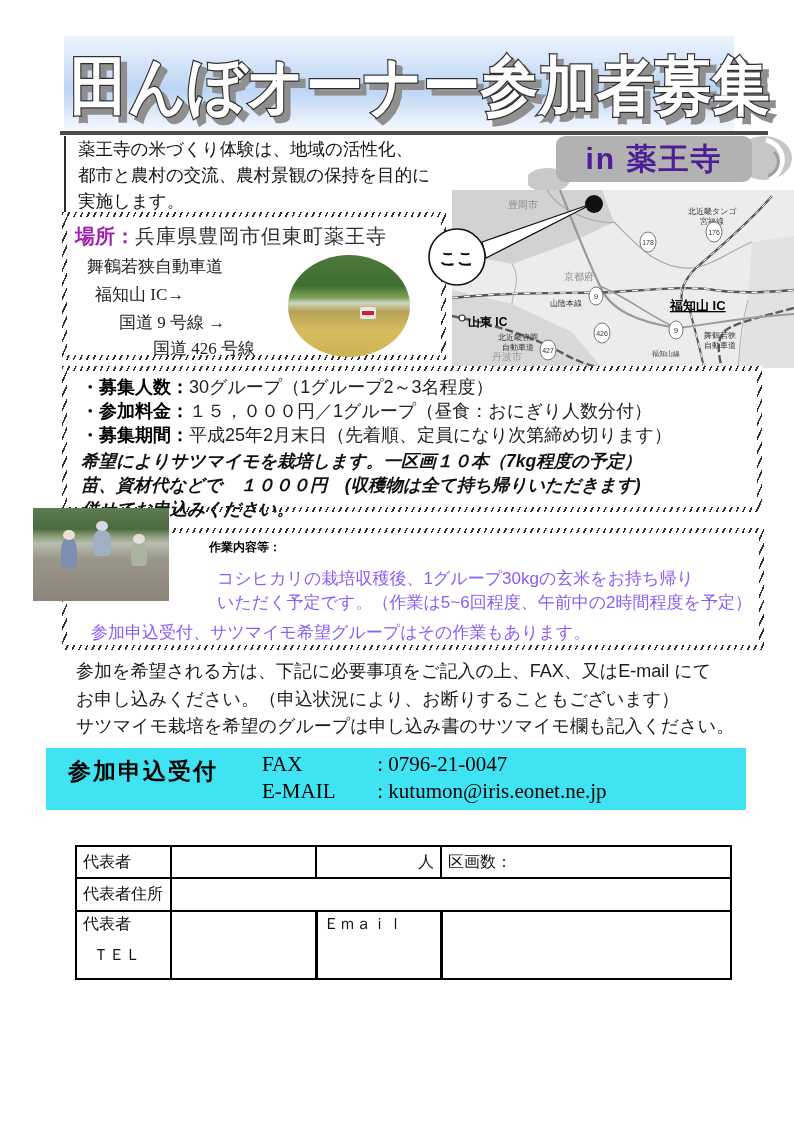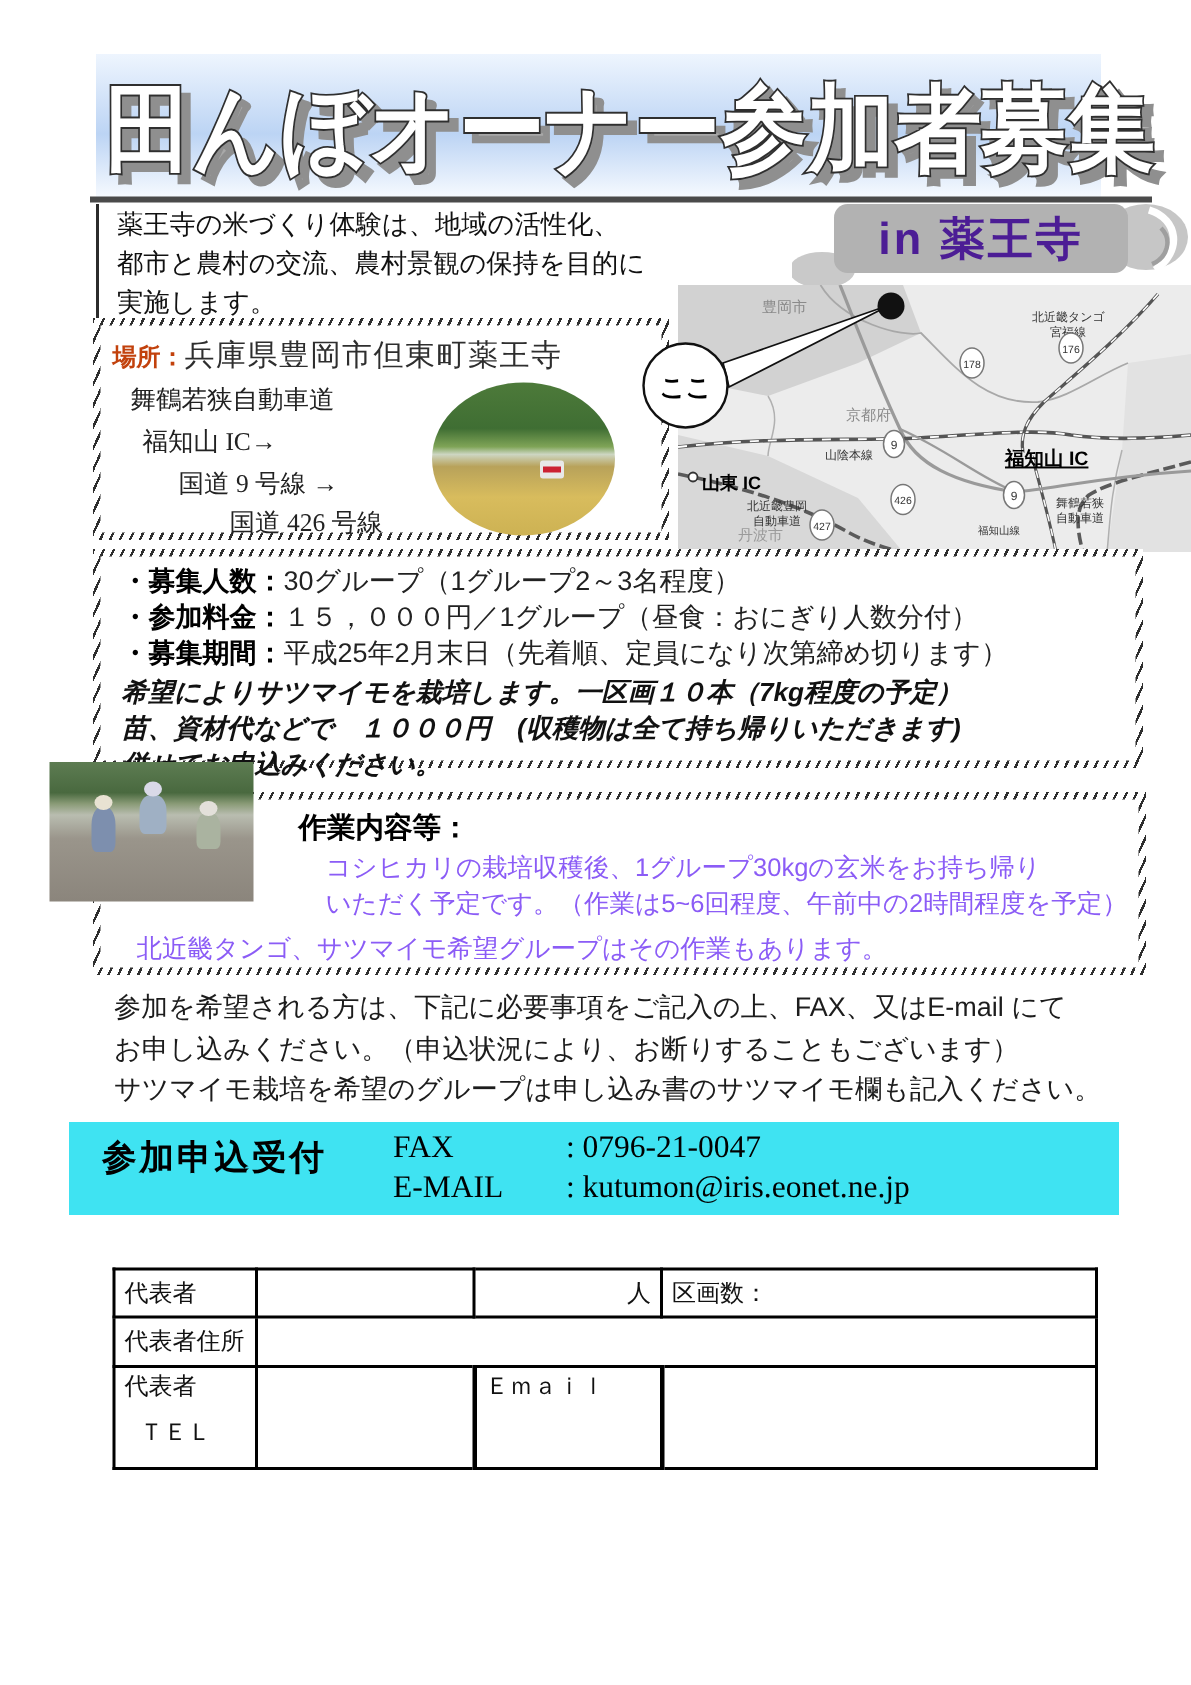--- a/index.html
+++ b/index.html
@@ -23,21 +23,21 @@
   .intro{left:64px;top:136px;width:386px;border-left:2px solid #2b2b2b;padding-left:12px;}
   .intro div{font-size:17.5px;line-height:26px;color:#111;}
 
   
   .hatch{background:
     repeating-linear-gradient(115deg,#2e2e2e 0 1.6px,#ffffff 1.6px 6px);}
   .hatch .inner{position:absolute;inset:5px;background:#fff;}
 
   .place-box{left:62px;top:212px;width:384px;height:148px;}
   .place-line1{position:absolute;left:8px;top:6px;white-space:nowrap;}
-  .place-label{font-size:16px;font-weight:bold;color:#c2410c;margin-top:30px;}
+  .place-label{font-size:20px;font-weight:bold;color:#a21caf;margin-top:30px;}
   .place-addr{font-size:20px;font-family:"Liberation Serif",serif;color:#2e2e2e;letter-spacing:1px;}
   .route{position:absolute;font-family:"Liberation Serif",serif;font-size:17px;color:#222;white-space:nowrap;}
 
   .photo-oval{left:288px;top:255px;width:122px;height:102px;border-radius:50%;overflow:hidden;
     background:linear-gradient(to bottom,#4d7a3a 0%,#3f6e33 30%,#7fa457 42%,#cdd6c2 47%,#b8a25a 55%,#d8bc5d 75%,#cdb253 100%);}
   .photo-oval .combine{position:absolute;left:72px;top:52px;width:16px;height:12px;background:#e8e8e8;border-radius:2px;}
   .photo-oval .combine:after{content:"";position:absolute;left:2px;top:4px;width:12px;height:4px;background:#c23;}
 
   
   .map-svg{left:452px;top:190px;width:342px;height:178px;}
@@ -45,21 +45,21 @@
 
   
   .recruit-box{left:62px;top:366px;width:700px;height:146px;}
   .r-item{position:absolute;left:14px;white-space:nowrap;font-size:18px;}
   .r-item b{font-weight:bold;color:#000;}
   .r-item span{color:#222;}
   .r-note{position:absolute;left:14px;white-space:nowrap;font-size:17.5px;font-weight:bold;font-style:italic;color:#111;}
 
   
   .work-box{left:62px;top:528px;width:702px;height:122px;}
-  .w-head{position:absolute;left:132px;top:6px;font-size:19px;font-weight:bold;color:#000;}
+  .w-head{position:absolute;left:142px;top:6px;font-size:12px;font-weight:bold;color:#000;}
   .w-line{position:absolute;white-space:nowrap;font-size:17px;color:#8b5cf6;}
   .photo-sq{left:33px;top:508px;width:136px;height:93px;overflow:hidden;
     background:linear-gradient(to bottom,#5d7c52 0%,#49693f 22%,#8a9b77 30%,#b9bdb0 38%,#9a958b 55%,#8b857c 100%);}
   .photo-sq i{position:absolute;border-radius:40% 40% 20% 20%;}
   .fig1{left:28px;top:30px;width:16px;height:30px;background:#7d8fae;}
   .fig2{left:60px;top:22px;width:18px;height:26px;background:#9fb0c4;}
   .fig3{left:98px;top:34px;width:16px;height:24px;background:#aab3a0;}
   .fig1:after{content:"";position:absolute;left:2px;top:-8px;width:12px;height:10px;border-radius:50%;background:#e8e2d2;}
   .fig2:after{content:"";position:absolute;left:3px;top:-9px;width:12px;height:10px;border-radius:50%;background:#d9d9e8;}
   .fig3:after{content:"";position:absolute;left:2px;top:-8px;width:12px;height:10px;border-radius:50%;background:#e3e0da;}
@@ -202,21 +202,21 @@
       <div class="r-note" style="top:102px;">苗、資材代などで　１０００円　(収穫物は全て持ち帰りいただきます)</div>
       <div class="r-note" style="top:112px;top:126px;">併せてお申込みください。</div>
     </div>
   </div>
 
   <div class="abs hatch work-box">
     <div class="inner">
       <div class="w-head">作業内容等：</div>
       <div class="w-line" style="left:150px;top:34px;">コシヒカリの栽培収穫後、1グループ30kgの玄米をお持ち帰り</div>
       <div class="w-line" style="left:150px;top:58px;">いただく予定です。（作業は5~6回程度、午前中の2時間程度を予定）</div>
-      <div class="w-line" style="left:24px;top:88px;">北近畿タンゴ、サツマイモ希望グループはその作業もあります。</div>
+      <div class="w-line" style="left:24px;top:88px;">参加申込受付、サツマイモ希望グループはその作業もあります。</div>
     </div>
   </div>
   <div class="abs photo-sq">
     <i class="fig1"></i>
     <i class="fig2"></i>
     <i class="fig3"></i>
   </div>
 
   <div class="abs apply">
     <div>参加を希望される方は、下記に必要事項をご記入の上、FAX、又はE-mail にて</div>

